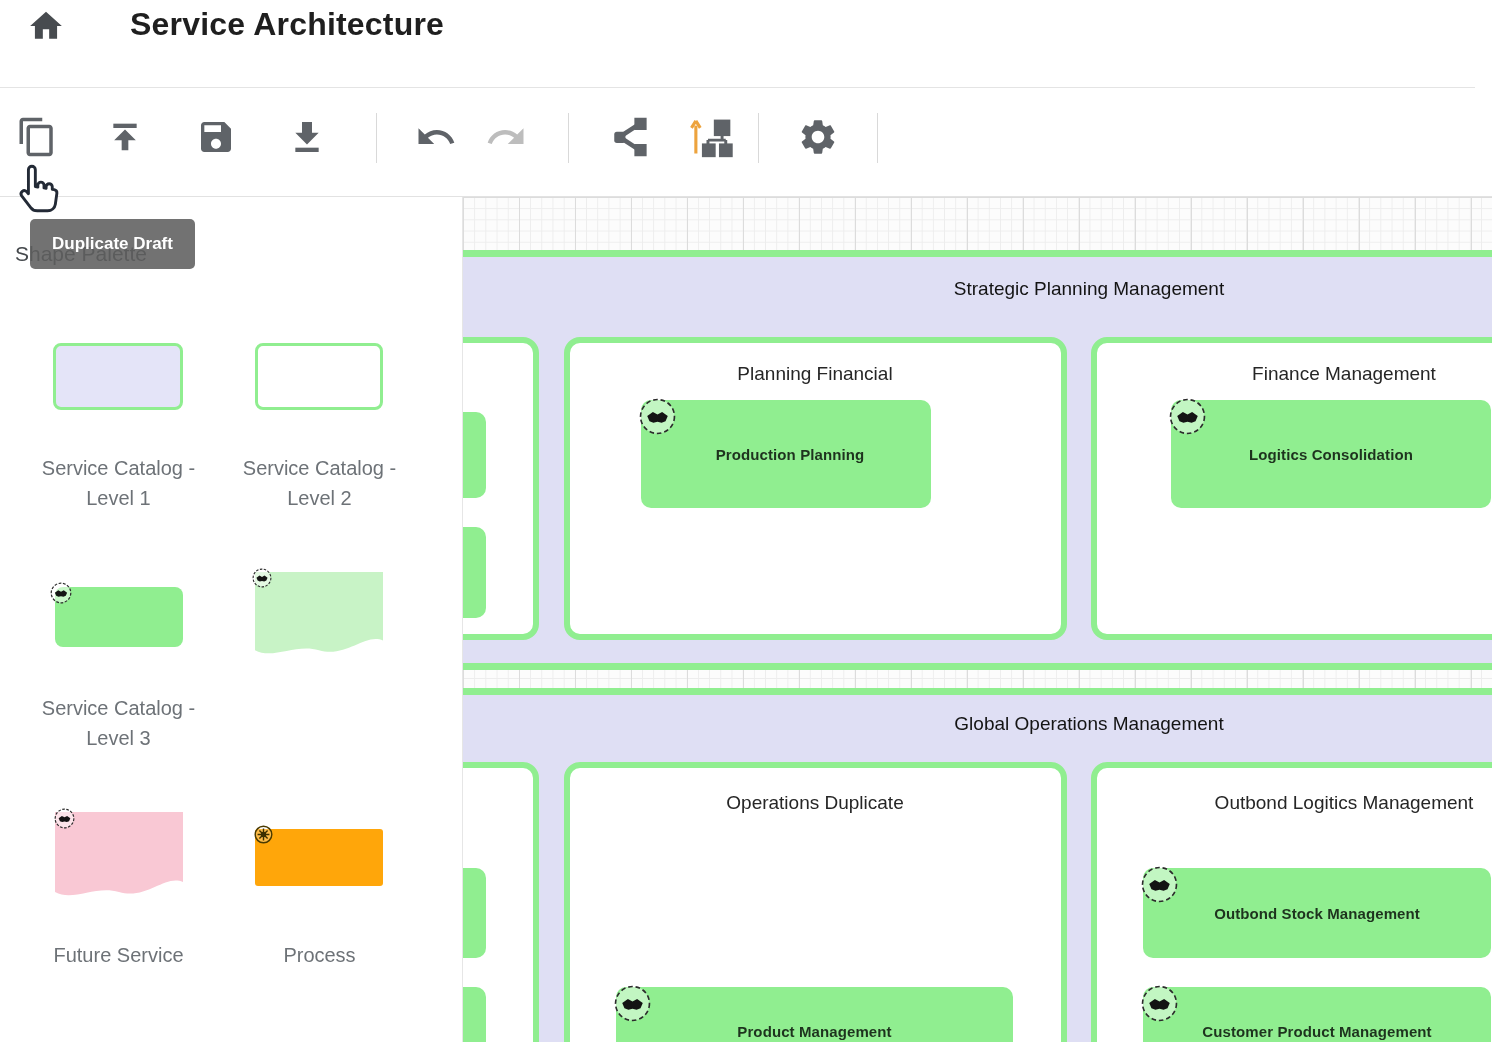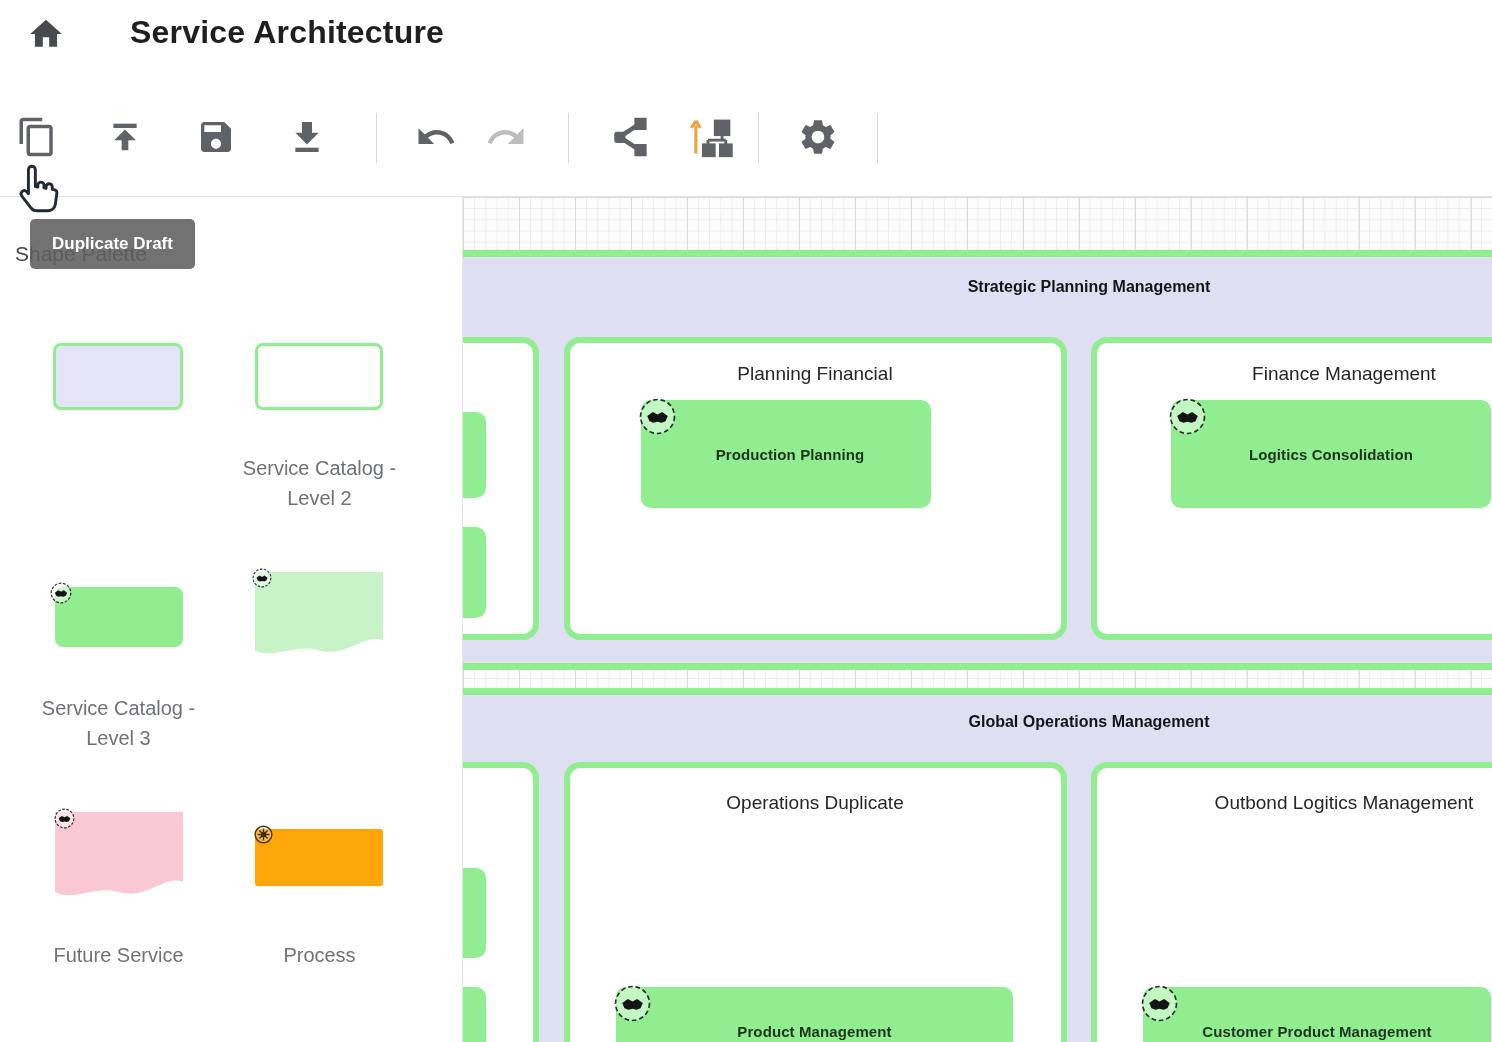--- a/index.html
+++ b/index.html
@@ -2,21 +2,21 @@
 <html><head>
 <meta charset="utf-8">
 <style>
   html,body{margin:0;padding:0;background:#ffffff;}
   *{box-sizing:border-box;}
   .app{
     position:relative;width:1492px;height:1042px;overflow:hidden;
     font-family:"Liberation Sans", sans-serif;background:#ffffff;
   }
   
-  .header{position:absolute;left:0;top:8px;width:1475px;height:88px;background:#fff;border-bottom:1px solid #e4e4e4;}
+  .header{position:absolute;left:0;top:0;width:1475px;height:88px;background:#fff;border-bottom:1px solid #e4e4e4;}
   .home-btn{position:absolute;left:24px;top:6px;width:44px;height:44px;display:flex;align-items:center;justify-content:center;cursor:pointer;}
   .app-title{position:absolute;left:130px;top:6px;font-size:32px;font-weight:bold;color:#1f1f1f;letter-spacing:.2px;}
   
   .toolbar{position:absolute;left:0;top:89px;width:1492px;height:108px;background:#fff;border-bottom:1px solid #e2e2e2;}
   .tbtn{position:absolute;top:22px;width:46px;height:54px;display:flex;align-items:center;justify-content:center;cursor:pointer;background:none;border:none;padding:0;}
   .tsep{position:absolute;top:24px;width:1px;height:50px;background:#d9d9d9;}
   
   .hand-cursor{position:absolute;left:14px;top:163px;width:50px;height:56px;z-index:30;pointer-events:none;}
   .tooltip{
     position:absolute;left:30px;top:219px;z-index:20;
@@ -49,21 +49,21 @@
     background-image:
       linear-gradient(to right,#dcdcdc 1px,transparent 1px),
       linear-gradient(to bottom,#dcdcdc 1px,transparent 1px),
       linear-gradient(to right,#ededed 1px,transparent 1px),
       linear-gradient(to bottom,#ededed 1px,transparent 1px);
     background-size:56px 56px,56px 56px,11.2px 11.2px,11.2px 11.2px;
   }
   .lane{position:absolute;left:0;width:1030px;background:#DFDFF4;border-top:7px solid #90EE90;}
   .lane1{top:53px;height:420px;border-bottom:7px solid #90EE90;}
   .lane2{top:491px;height:370px;}
-  .lane-title{position:absolute;transform:translateX(-50%);white-space:nowrap;font-size:16px;font-weight:bold;color:#141414;}
+  .lane-title{position:absolute;transform:translateX(-50%);white-space:nowrap;font-size:19px;font-weight:normal;color:#141414;}
   .group{position:absolute;background:#ffffff;border:6px solid #90EE90;border-radius:16px;}
   .group-title{position:absolute;transform:translateX(-50%);white-space:nowrap;font-size:19px;color:#262626;}
   .svc{
     position:absolute;background:#90EE90;border-radius:10px;
     display:flex;align-items:center;justify-content:center;
     font-size:15px;font-weight:bold;color:#1e331e;letter-spacing:.1px;cursor:pointer;
   }
   .svc-partial{border-radius:0 10px 10px 0;}
   .svc-badge{position:absolute;left:-2px;top:-2px;width:37px;height:37px;}
   .g-a1{left:-42px;top:140px;width:118px;height:303px;}
@@ -216,20 +216,21 @@
 
   <div class="swatch sw-process"></div>
   <span class="mini-icon" style="left:254px;top:825px;">
     <svg width="19" height="19" viewBox="0 0 24 24">
         <circle cx="12" cy="12" r="10.5" fill="rgba(255,255,255,0.25)" stroke="#4a3a00" stroke-width="1.8"></circle>
         <path d="M12 4.5v15 M4.5 12h15 M6.8 6.8l10.4 10.4 M17.2 6.8L6.8 17.2" stroke="#3d3000" stroke-width="1.8"></path>
         <circle cx="12" cy="12" r="3.4" fill="#3d3000"></circle>
       </svg>
   </span>
 
+  <div class="pal-label pl-1">Service Catalog - Level 1</div>
   <div class="pal-label pl-2">Service Catalog - Level 2</div>
   <div class="pal-label pl-3">Service Catalog - Level 3</div>
   <div class="pal-label pl-5">Future Service</div>
   <div class="pal-label pl-6">Process</div>
 
   <div class="canvas">
 
     <div class="lane lane1"></div>
     <div class="lane-title" style="left:626px;top:81px;">Strategic Planning Management</div>
 
@@ -275,20 +276,29 @@
         <svg width="37" height="37" viewBox="0 0 36 36">
             <circle cx="18" cy="18" r="16.5" fill="rgba(255,255,255,0.45)" stroke="#2b2b2b" stroke-width="1.6" stroke-dasharray="4.5 2.8"></circle>
             <path d="M8 17.5l5.5-4 4.5 2.5 4.5-2.5 5.5 4-2.2 5-3.8 1.6-4-.9-4 .9-3.8-1.6z" fill="#141414"></path>
           </svg>
       </span>
       <span>Product Management</span>
     </div>
 
     <div class="group g-c2"></div>
     <div class="group-title" style="left:881px;top:595px;">Outbond Logitics Management</div>
+    <div class="svc" style="left:680px;top:671px;width:348px;height:90px;">
+      <span class="svc-badge">
+        <svg width="37" height="37" viewBox="0 0 36 36">
+            <circle cx="18" cy="18" r="16.5" fill="rgba(255,255,255,0.45)" stroke="#2b2b2b" stroke-width="1.6" stroke-dasharray="4.5 2.8"></circle>
+            <path d="M8 17.5l5.5-4 4.5 2.5 4.5-2.5 5.5 4-2.2 5-3.8 1.6-4-.9-4 .9-3.8-1.6z" fill="#141414"></path>
+          </svg>
+      </span>
+      <span>Outbond Stock Management</span>
+    </div>
     <div class="svc" style="left:680px;top:790px;width:348px;height:88px;">
       <span class="svc-badge">
         <svg width="37" height="37" viewBox="0 0 36 36">
             <circle cx="18" cy="18" r="16.5" fill="rgba(255,255,255,0.45)" stroke="#2b2b2b" stroke-width="1.6" stroke-dasharray="4.5 2.8"></circle>
             <path d="M8 17.5l5.5-4 4.5 2.5 4.5-2.5 5.5 4-2.2 5-3.8 1.6-4-.9-4 .9-3.8-1.6z" fill="#141414"></path>
           </svg>
       </span>
       <span>Customer Product Management</span>
     </div>
 

